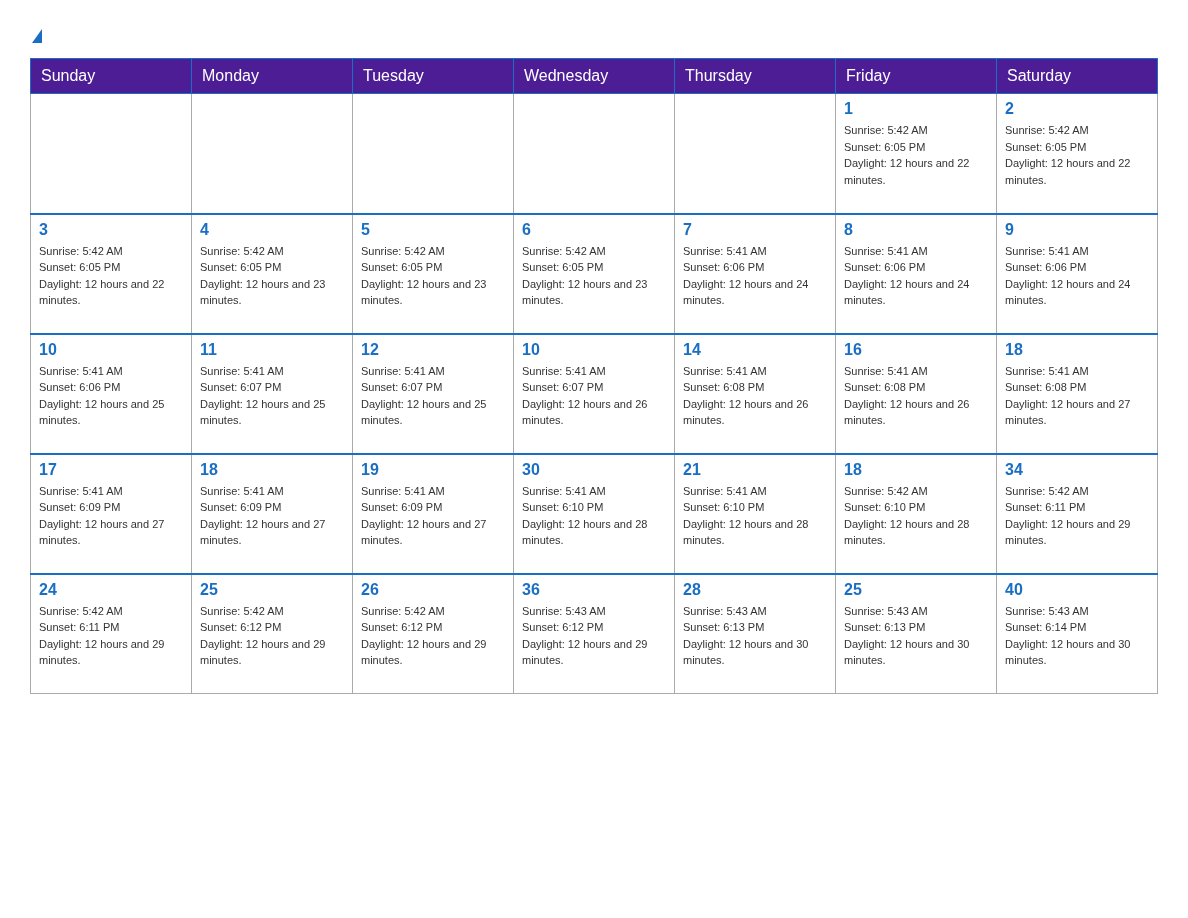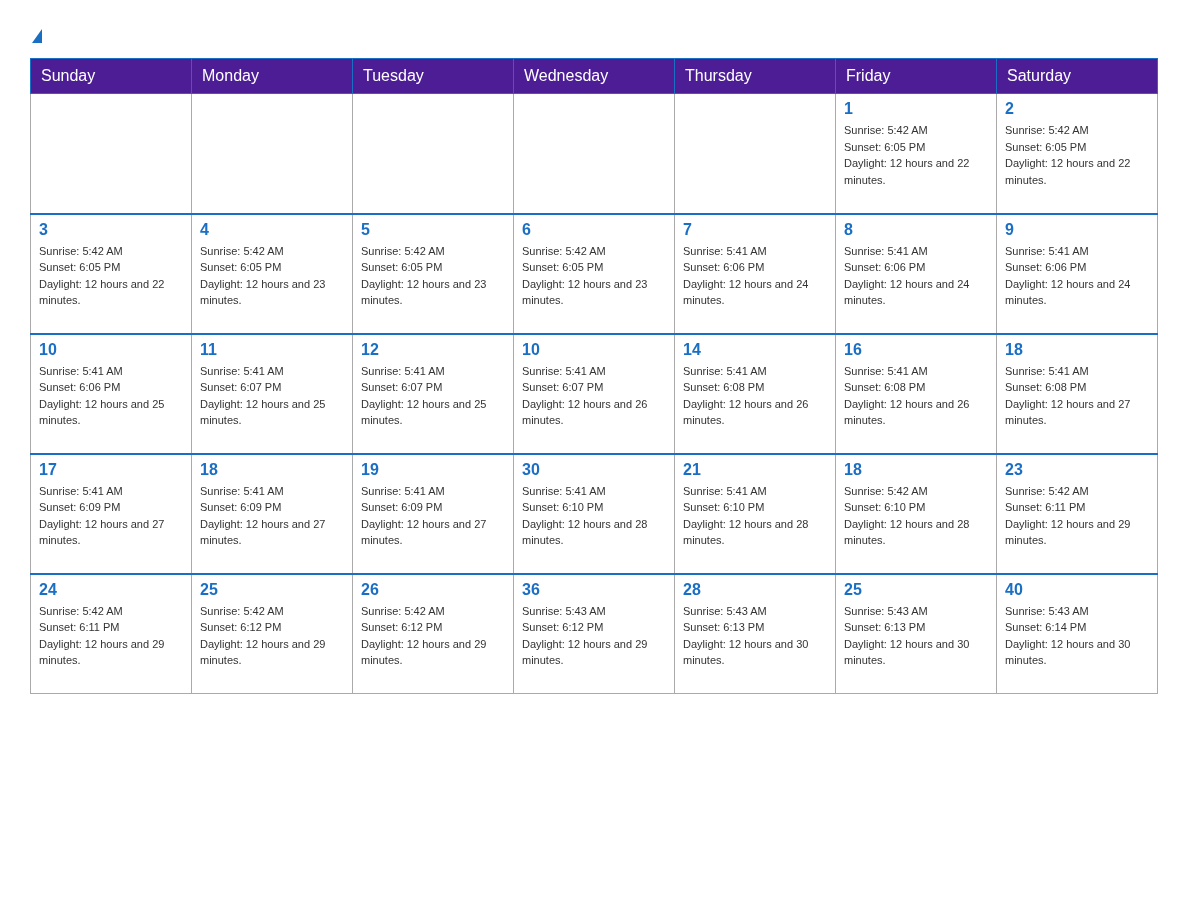--- a/index.html
+++ b/index.html
@@ -264,21 +264,21 @@
 Sunset: 6:10 PM
 Daylight: 12 hours and 28 minutes.</div>
         </td>
         <td>
           <div class="day-number">18</div>
           <div class="day-info" style="white-space: pre-line;">Sunrise: 5:42 AM
 Sunset: 6:10 PM
 Daylight: 12 hours and 28 minutes.</div>
         </td>
         <td>
-          <div class="day-number">23</div>
+          <div class="day-number">34</div>
           <div class="day-info" style="white-space: pre-line;">Sunrise: 5:42 AM
 Sunset: 6:11 PM
 Daylight: 12 hours and 29 minutes.</div>
         </td>
       </tr>
       <tr>
         <td>
           <div class="day-number">24</div>
           <div class="day-info" style="white-space: pre-line;">Sunrise: 5:42 AM
 Sunset: 6:11 PM

